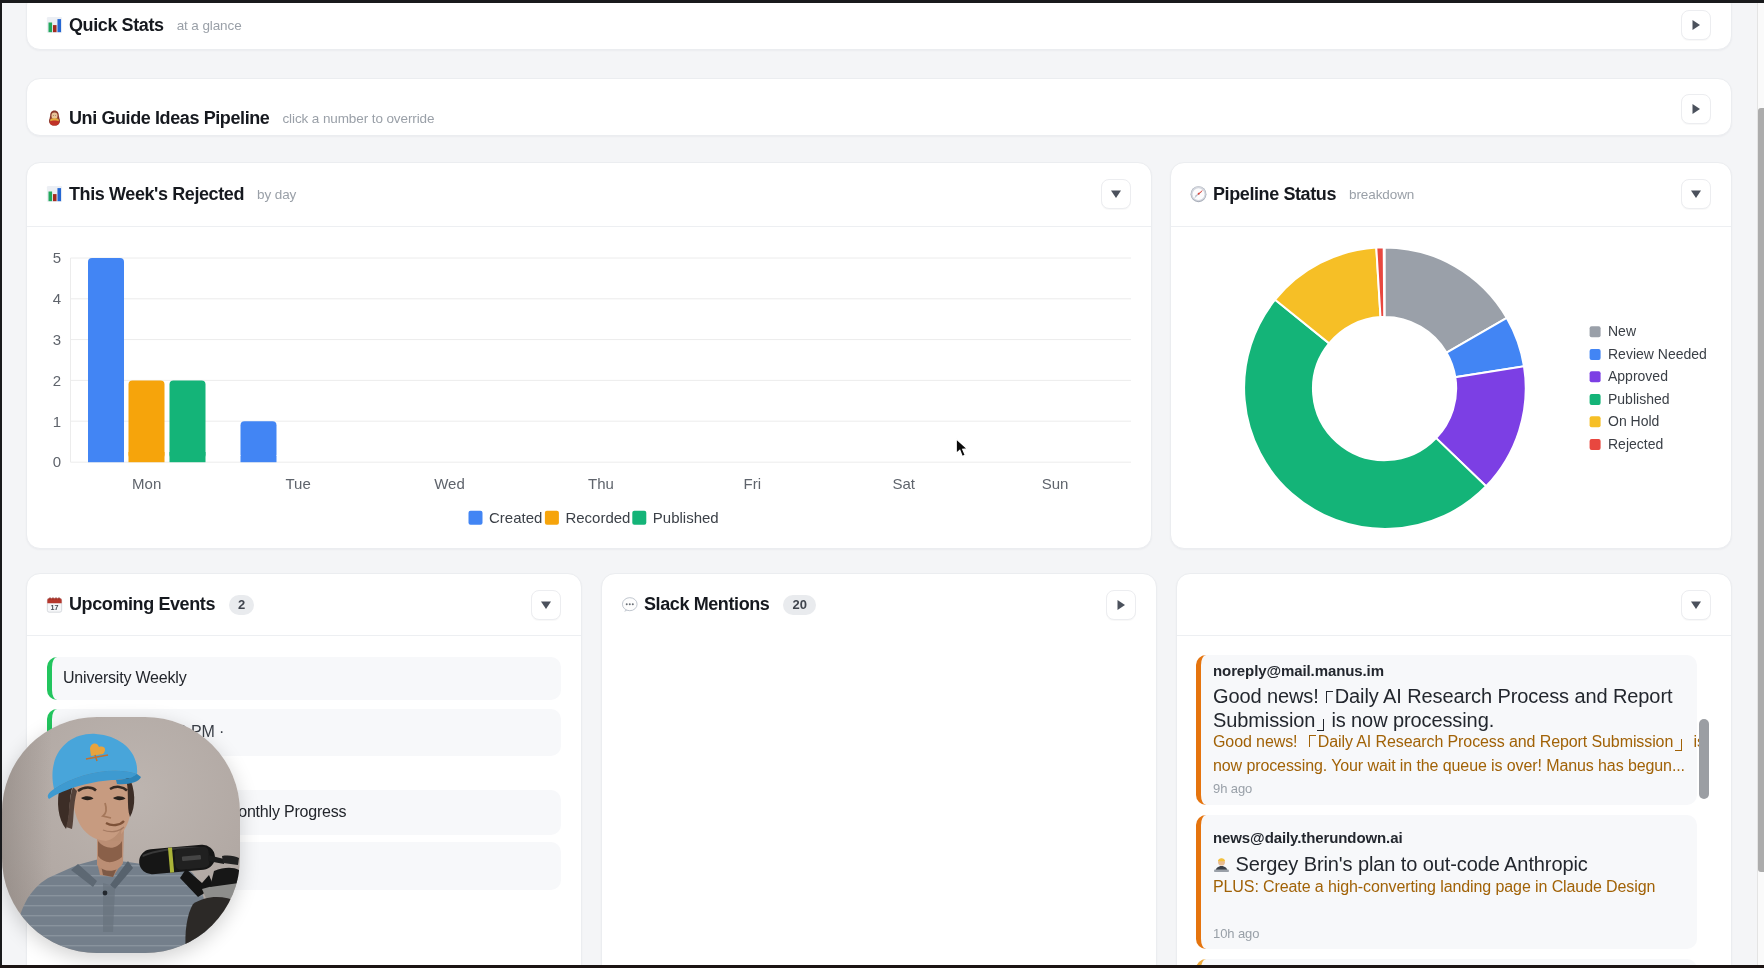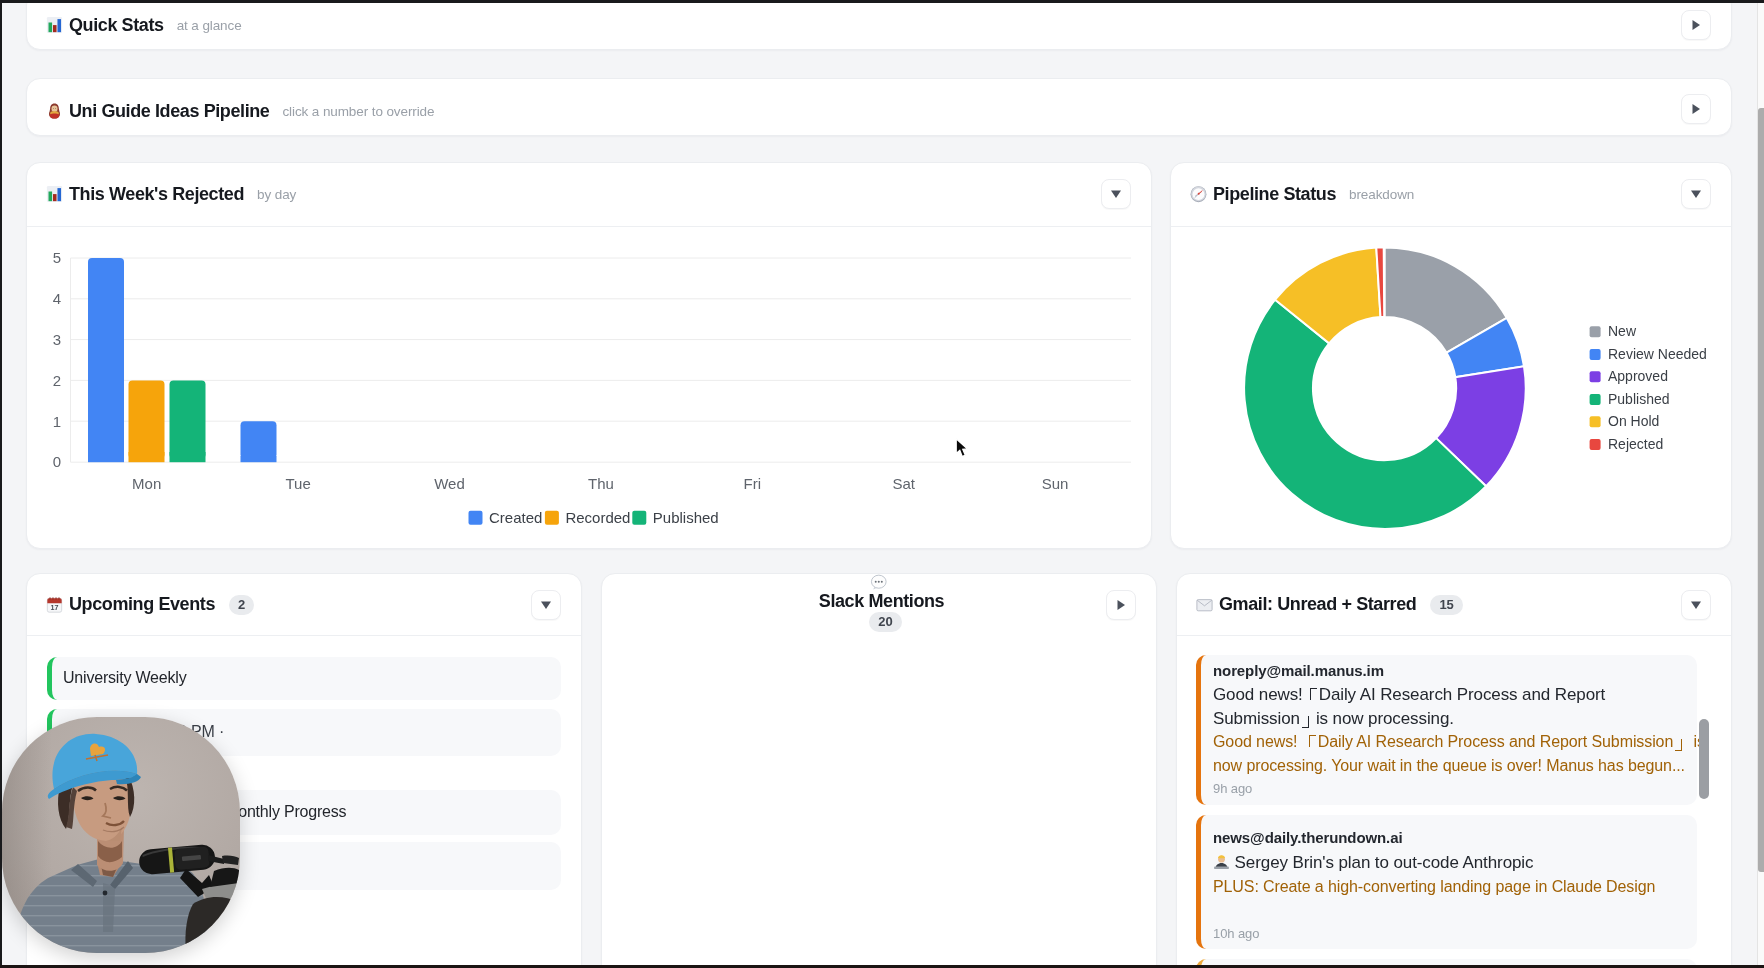--- a/index.html
+++ b/index.html
@@ -17,21 +17,21 @@
           border-radius:8px; background:#fff; box-shadow:0 1px 1px rgba(16,24,40,.03); }
   .hbtn svg { position:absolute; left:50%; top:50%; transform:translate(-50%,-50%); display:block;}
   .divider { position:absolute; left:0; right:0; border-top:1px solid #edeff2; }
   .pill { position:absolute; left:20px; width:514px; background:#f7f8fa; border-radius:10px;
           border-left:5px solid #22c55e; }
   .ptxt { position:absolute; left:11px; font-size:16px; color:#23262c; white-space:nowrap; letter-spacing:-0.2px;}
   .gpill { position:absolute; left:19px; width:501px; background:#f7f8fa; border-radius:10px;
            border-left:5px solid #e5740e; }
   .gtx { position:absolute; left:12px; white-space:nowrap; letter-spacing:-0.1px;text-align:right; }
   .snd { font-size:15px; font-weight:700; color:#23272e; }
-  .sbj { font-size:17px; color:#23272e; }
+  .sbj { font-size:20px; color:#23272e; }
   .snp { font-size:16px; color:#a16207; }
   .tago { font-size:13px; color:#99a0a8; }
   .bk1 { display:inline-block; width:7px; height:12px; border-left:1.7px solid currentColor; border-top:1.7px solid currentColor; margin:0 2px 0 7px; }
   .bk2 { display:inline-block; width:7px; height:12px; border-right:1.7px solid currentColor; border-bottom:1.7px solid currentColor; margin:0 7px 0 2px; vertical-align:-4px;}
 </style>
 </head>
 <body>
 
 <div class="card" style="left:26px; top:-9px; width:1706px; height:59px;">
   <div class="hrow" style="top:2px;">
@@ -45,21 +45,21 @@
       <div class="sub">at a glance</div>
   </div>
   <div class="hbtn" style="top:18px;">
       <svg width="10" height="11" viewBox="0 0 10 11">
         <path d="M1.5 0.5 L9 5.5 L1.5 10.5 Z" fill="#4b515c"></path>
       </svg>
     </div>
 </div>
 
 <div class="card" style="left:26px; top:78px; width:1706px; height:58px;">
-  <div class="hrow" style="top:1px;">
+  <div class="hrow" style="top:8px;">
     <svg class="emo" viewBox="0 0 19 19">
         <path d="M9.5 1 C6 1 4.5 4 4.7 6.5 L4 10 C2.5 13 3.5 18 9.5 18 C15.5 18 16.5 13 15 10 L14.3 6.5 C14.5 4 13 1 9.5 1 Z" fill="#8c3a2e"></path>
         <ellipse cx="9.5" cy="7" rx="3.4" ry="3.6" fill="#e8c49a"></ellipse>
         <path d="M5 11 C6 9.5 13 9.5 14 11 L14.6 14 C13 12.5 6 12.5 4.4 14 Z" fill="#e2a93e"></path>
         <path d="M4.4 13.5 C6.5 12 12.5 12 14.6 13.5 C15.5 16 13.5 18 9.5 18 C5.5 18 3.5 16 4.4 13.5 Z" fill="#c03228"></path>
         <circle cx="8.2" cy="6.8" r="0.5" fill="#5a3b28"></circle>
         <circle cx="10.8" cy="6.8" r="0.5" fill="#5a3b28"></circle>
       </svg>
     <div class="titl">Uni Guide Ideas Pipeline</div>
       <div class="sub">click a number to override</div>
@@ -202,47 +202,39 @@
     </div>
   <div class="pill" style="top:216px; height:45px;">
       <div class="ptxt" style="top:13px;">Uni Guide Podcasts — Monthly Progress</div>
     </div>
   <div class="pill" style="top:268px; height:48px;">
       <div class="ptxt" style="top:15px; color:#3a3f47;">Tue, Sep 16 · 10:30 AM ·</div>
     </div>
 </div>
 
 <div class="card" style="left:601px; top:573px; width:556px; height:430px;">
-  <div class="hrow" style="height:61px;flex-direction:column;">
+  <div class="hrow" style="height:61px;">
     <svg class="emo" viewBox="0 0 19 19">
         <ellipse cx="9.8" cy="8.6" rx="8.2" ry="7.3" fill="#fdfdfd" stroke="#b9bfc8" stroke-width="1"></ellipse>
         <path d="M5 14.2 L3.6 17.4 L7.8 15.3 Z" fill="#cdd2d9"></path>
         <circle cx="6.4" cy="8.6" r="1.1" fill="#6a7077"></circle>
         <circle cx="9.8" cy="8.6" r="1.1" fill="#6a7077"></circle>
         <circle cx="13.2" cy="8.6" r="1.1" fill="#6a7077"></circle>
       </svg>
     <div class="titl">Slack Mentions</div>
       <div class="badge">20</div>
   </div>
   <div class="hbtn">
       <svg width="10" height="11" viewBox="0 0 10 11">
         <path d="M1.5 0.5 L9 5.5 L1.5 10.5 Z" fill="#4b515c"></path>
       </svg>
     </div>
 </div>
 
 <div class="card" style="left:1176px; top:573px; width:556px; height:430px;">
-  <div class="hrow" style="height:61px;">
-    <svg class="emo" viewBox="0 0 19 19">
-        <rect x="1" y="3.5" width="17" height="12.5" rx="1.4" fill="#eceef2" stroke="#aab0ba" stroke-width="0.9"></rect>
-        <path d="M1.4 4.2 L9.5 10.4 L17.6 4.2" fill="none" stroke="#aab0ba" stroke-width="0.9"></path>
-      </svg>
-    <div class="titl">Gmail: Unread + Starred</div>
-      <div class="badge">15</div>
-  </div>
   <div class="hbtn">
       <svg width="11" height="10" viewBox="0 0 11 10">
         <path d="M0.5 1.5 L5.5 9 L10.5 1.5 Z" fill="#4b515c"></path>
       </svg>
     </div>
   <div class="divider" style="top:61px;"></div>
 
   <div class="gpill" style="top:81px; height:150px;">
     <div class="gtx snd" style="top:7px;">noreply@mail.manus.im</div>
     <div class="gtx sbj" style="top:30px;">Good news!<span class="bk1"></span>Daily AI Research Process and Report</div>

